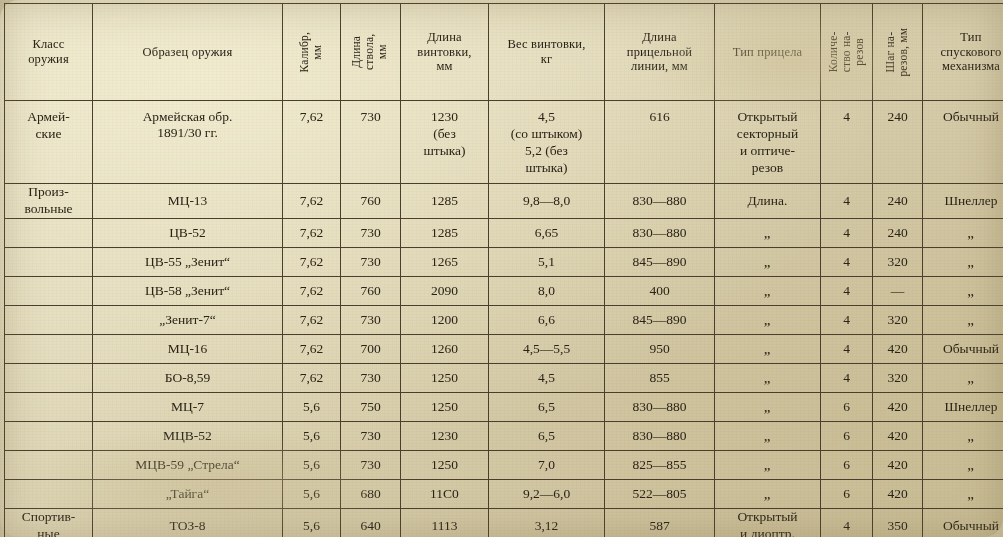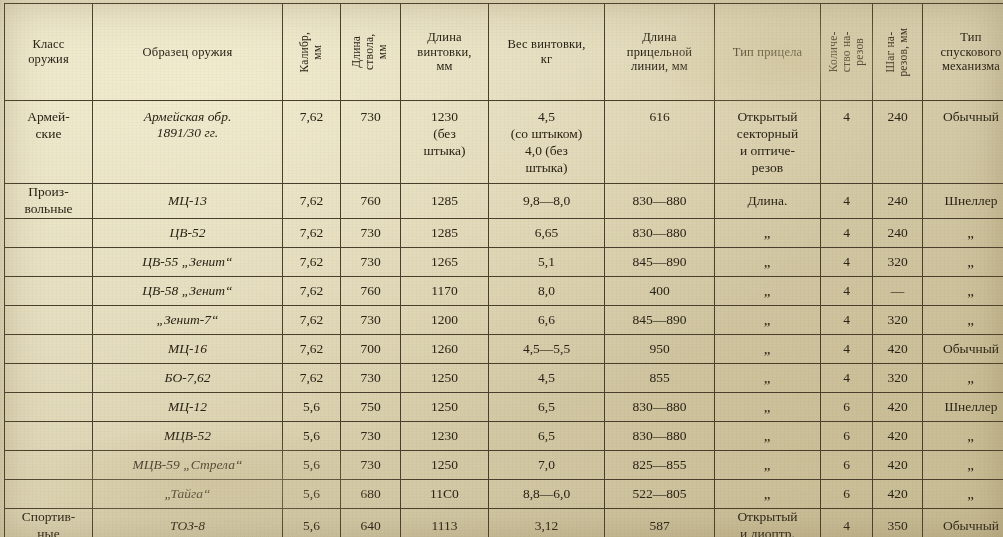--- a/index.html
+++ b/index.html
@@ -16,20 +16,21 @@
   }
   .page {
     position: relative;
     width: 1003px;
     height: 537px;
     background:
       radial-gradient(ellipse at 20% 15%, rgba(255,250,225,0.55), rgba(255,250,225,0) 60%),
       radial-gradient(ellipse at 85% 80%, rgba(190,175,130,0.40), rgba(190,175,130,0) 65%),
       linear-gradient(135deg, #e3dcbe 0%, #ded6b6 35%, #d6ccaa 70%, #cdc29d 100%);
     box-sizing: border-box;
+    border-radius: 19px;
   }
   .grain {
     position: absolute;
     inset: 0;
     pointer-events: none;
     background-image:
       repeating-linear-gradient(0deg, rgba(120,100,60,0.030) 0px, rgba(120,100,60,0.030) 1px, rgba(0,0,0,0) 1px, rgba(0,0,0,0) 3px),
       repeating-linear-gradient(90deg, rgba(120,100,60,0.025) 0px, rgba(120,100,60,0.025) 1px, rgba(0,0,0,0) 1px, rgba(0,0,0,0) 4px);
     mix-blend-mode: multiply;
     opacity: 0.75;
@@ -78,21 +79,20 @@
     text-align: left;
     padding-left: 10px;
     margin-top: 36px;
   }
   td.cls {
     font-size: 13.5px;
     line-height: 1.25;
   }
   td.model {
     padding-left: 14px;
-    font-style: italic;
   }
   tbody tr.army td {
     height: 74px;
     vertical-align: top;
     padding-top: 8px;
   }
   tbody tr.army td.sight, tbody tr.army td.len, tbody tr.army td.weight {
     line-height: 1.25;
   }
   tbody tr.norm td {
@@ -214,21 +214,21 @@
           <td>7,62</td>
           <td>730</td>
           <td class="len">
             <div>1230</div>
             <div>(без</div>
             <div>штыка)</div>
           </td>
           <td class="weight">
             <div>4,5</div>
             <div>(со штыком)</div>
-            <div>4,0 (без</div>
+            <div>5,2 (без</div>
             <div>штыка)</div>
           </td>
           <td>616</td>
           <td class="sight">
             <div>Открытый</div>
             <div>секторный</div>
             <div>и оптиче-</div>
             <div>резов</div>
           </td>
           <td>4</td>
@@ -275,21 +275,21 @@
           <td class="sight"><span class="ditto">„</span></td>
           <td>4</td>
           <td>320</td>
           <td><span class="ditto">„</span></td>
         </tr>
         <tr class="norm">
           <td class="cls"></td>
           <td class="model">ЦВ-58 „Зенит“</td>
           <td>7,62</td>
           <td>760</td>
-          <td class="len">1170</td>
+          <td class="len">2090</td>
           <td class="weight">8,0</td>
           <td>400</td>
           <td class="sight"><span class="ditto">„</span></td>
           <td>4</td>
           <td>—</td>
           <td><span class="ditto">„</span></td>
         </tr>
         <tr class="norm">
           <td class="cls"></td>
           <td class="model">„Зенит-7“</td>
@@ -311,34 +311,34 @@
           <td class="len">1260</td>
           <td class="weight">4,5—5,5</td>
           <td>950</td>
           <td class="sight"><span class="ditto">„</span></td>
           <td>4</td>
           <td>420</td>
           <td>Обычный</td>
         </tr>
         <tr class="norm">
           <td class="cls"></td>
-          <td class="model">БО-7,62</td>
+          <td class="model">БО-8,59</td>
           <td>7,62</td>
           <td>730</td>
           <td class="len">1250</td>
           <td class="weight">4,5</td>
           <td>855</td>
           <td class="sight"><span class="ditto">„</span></td>
           <td>4</td>
           <td>320</td>
           <td><span class="ditto">„</span></td>
         </tr>
         <tr class="norm">
           <td class="cls"></td>
-          <td class="model">МЦ-12</td>
+          <td class="model">МЦ-7</td>
           <td>5,6</td>
           <td>750</td>
           <td class="len">1250</td>
           <td class="weight">6,5</td>
           <td>830—880</td>
           <td class="sight"><span class="ditto">„</span></td>
           <td>6</td>
           <td>420</td>
           <td>Шнеллер</td>
         </tr>
@@ -367,21 +367,21 @@
           <td>6</td>
           <td>420</td>
           <td><span class="ditto">„</span></td>
         </tr>
         <tr class="norm">
           <td class="cls"></td>
           <td class="model">„Тайга“</td>
           <td>5,6</td>
           <td>680</td>
           <td class="len">11С0</td>
-          <td class="weight">8,8—6,0</td>
+          <td class="weight">9,2—6,0</td>
           <td>522—805</td>
           <td class="sight"><span class="ditto">„</span></td>
           <td>6</td>
           <td>420</td>
           <td><span class="ditto">„</span></td>
         </tr>
         <tr class="norm">
           <td class="cls">
             <div>Спортив-</div>
             <div>ные</div>

